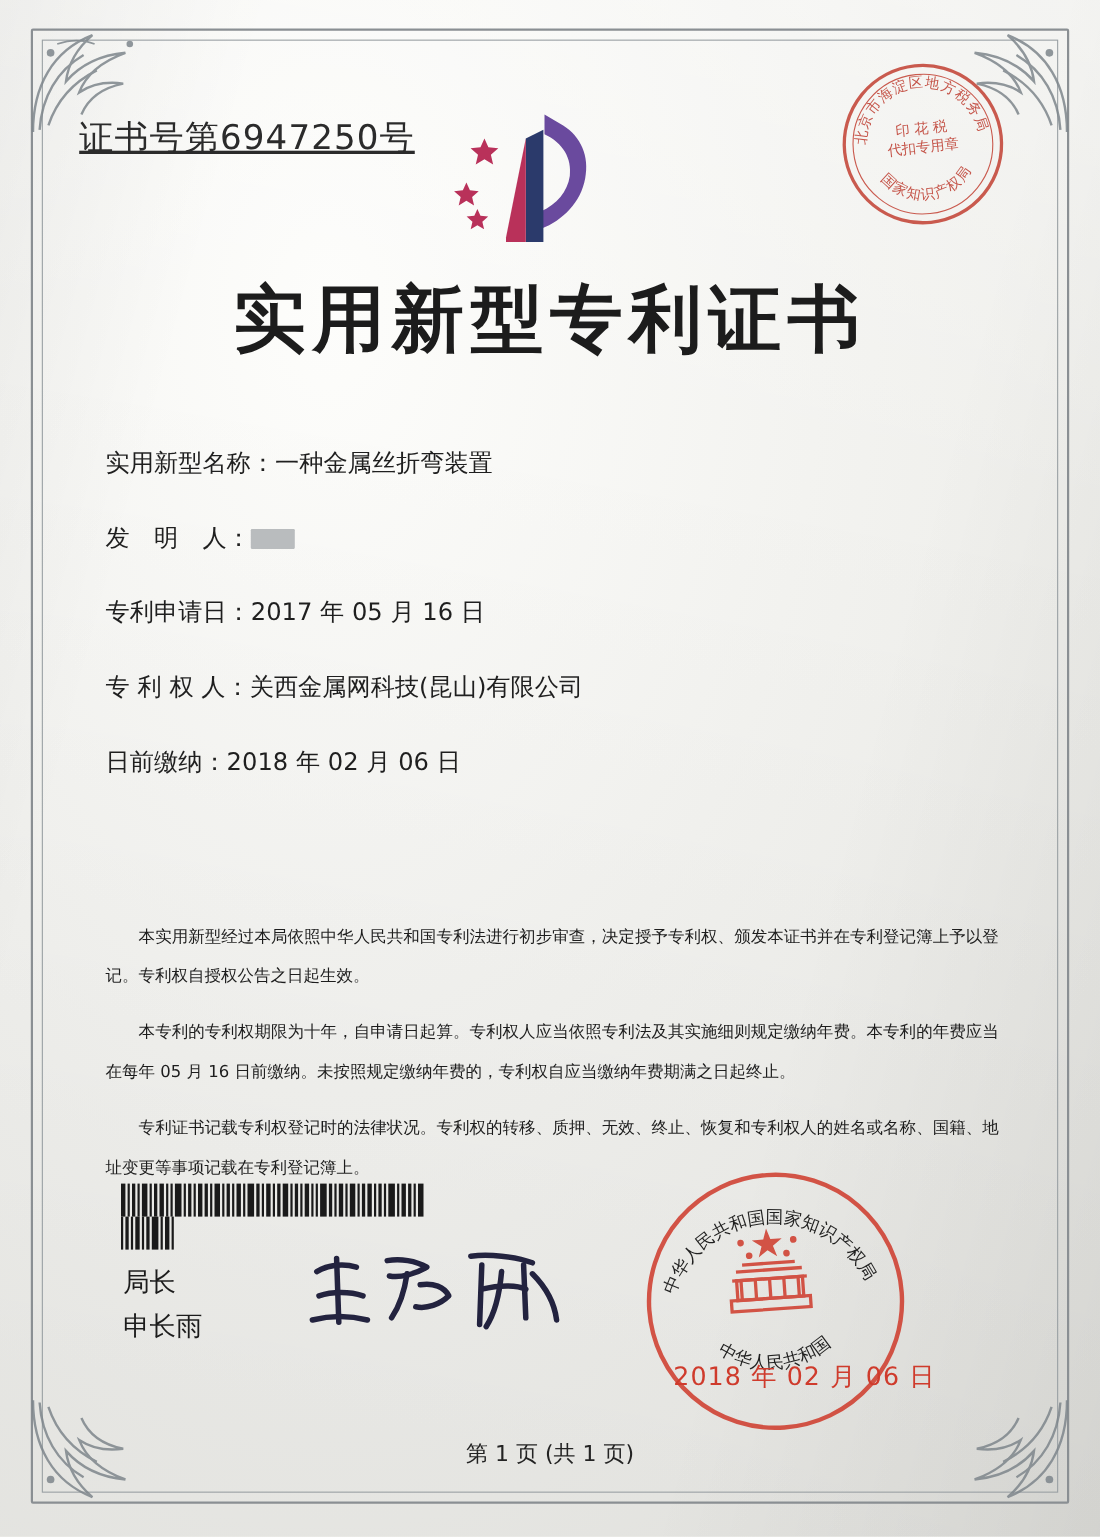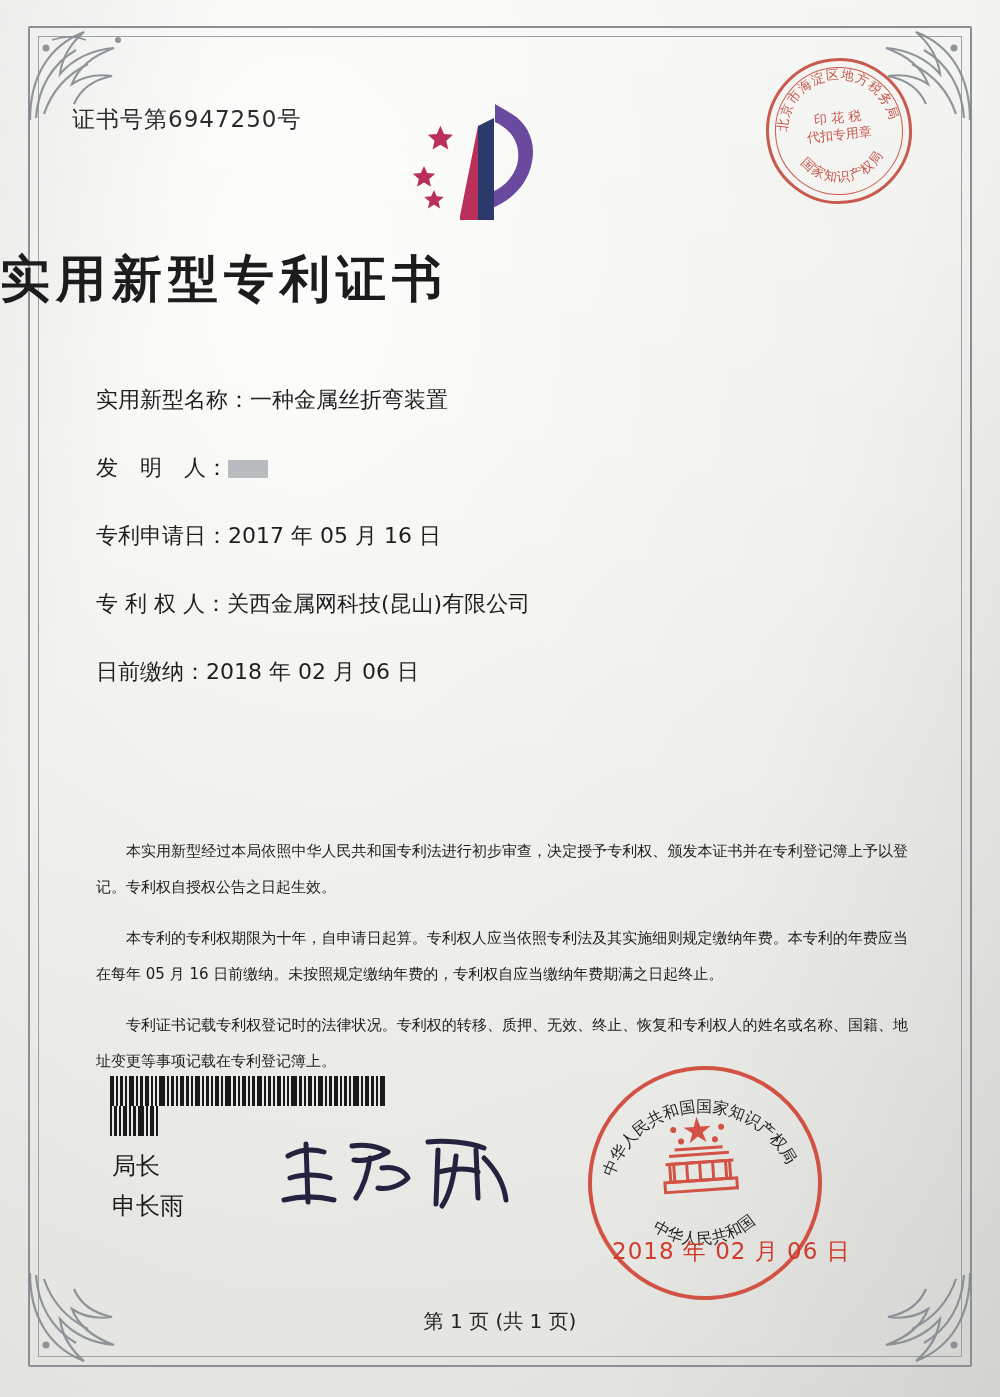--- a/index.html
+++ b/index.html
@@ -41,31 +41,32 @@
   }
   .corner svg{width:100%;height:100%;display:block;}
   .c-tl{left:22px;top:18px;}
   .c-tr{right:22px;top:18px;transform:scaleX(-1);}
   .c-bl{left:22px;bottom:22px;transform:scaleY(-1);}
   .c-br{right:22px;bottom:22px;transform:scale(-1,-1);}
 
   
   .cert-no{
     position:absolute;left:72px;top:104px;
-    font-size:23px;color:#2b2b2b;letter-spacing:1px;
+    font-size:31px;color:#2b2b2b;letter-spacing:1px;
     font-family:"DejaVu Sans","Liberation Sans",sans-serif;
+    text-decoration:underline;
   }
 
   
   .logo{position:absolute;left:400px;top:96px;width:170px;height:140px;}
 
   
   .title{
     position:absolute;left:0;right:0;top:246px;
-    text-align:left;font-size:50px;font-weight:bold;
+    text-align:center;font-size:66px;font-weight:bold;
     color:#1c1c1c;letter-spacing:6px;
   }
 
   
   .stamp-tax{
     position:absolute;right:88px;top:58px;width:140px;height:140px;
     border:3px solid #c0392b;border-radius:50%;
     color:#bb3326;opacity:.82;
     transform:rotate(-6deg);
   }
@@ -76,21 +77,21 @@
     position:absolute;left:0;top:0;width:140px;height:140px;
   }
   .stamp-tax .arc text{font-size:13px;fill:#bb3326;font-family:"DejaVu Sans",sans-serif;letter-spacing:1px;}
   .stamp-tax .mid{
     position:absolute;left:0;right:0;top:48px;text-align:center;
     font-size:13px;line-height:17px;color:#bb3326;
   }
 
   
   .fields{position:absolute;left:96px;top:386px;width:820px;}
-  .row{font-size:22px;color:#1f1f1f;margin-bottom:40px;line-height:28px;}
+  .row{font-size:22px;color:#1f1f1f;margin-bottom:40px;line-height:28px;margin-top:22px;}
   .row .label{letter-spacing:0px;}
   .row .val{}
   .mask{display:inline-block;width:40px;height:18px;background:#b9bcbe;vertical-align:-3px;border-radius:1px;}
 
   
   .paras{position:absolute;left:96px;top:818px;width:812px;}
   .para{font-size:15px;line-height:36px;color:#1d1d1d;text-indent:2em;text-align:justify;margin-bottom:4px;}
 
   
   .barcode{position:absolute;left:110px;top:1076px;width:280px;height:30px;}

